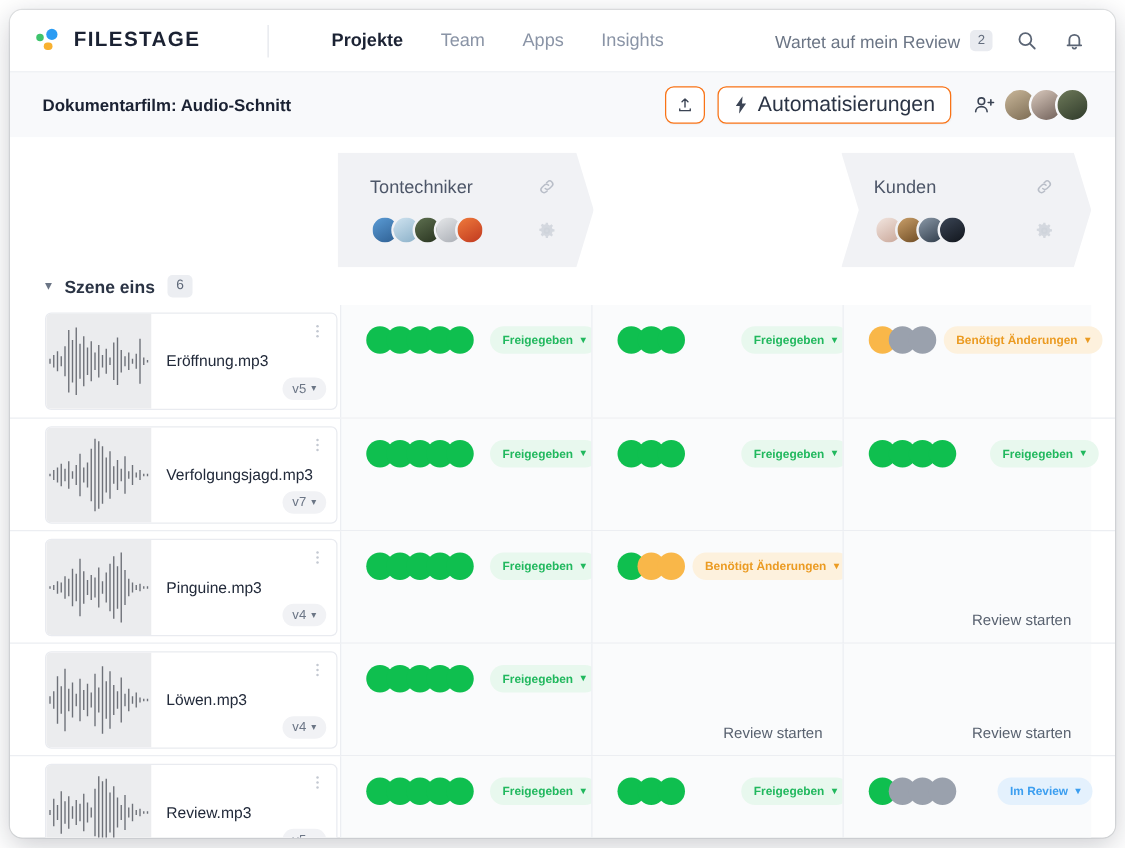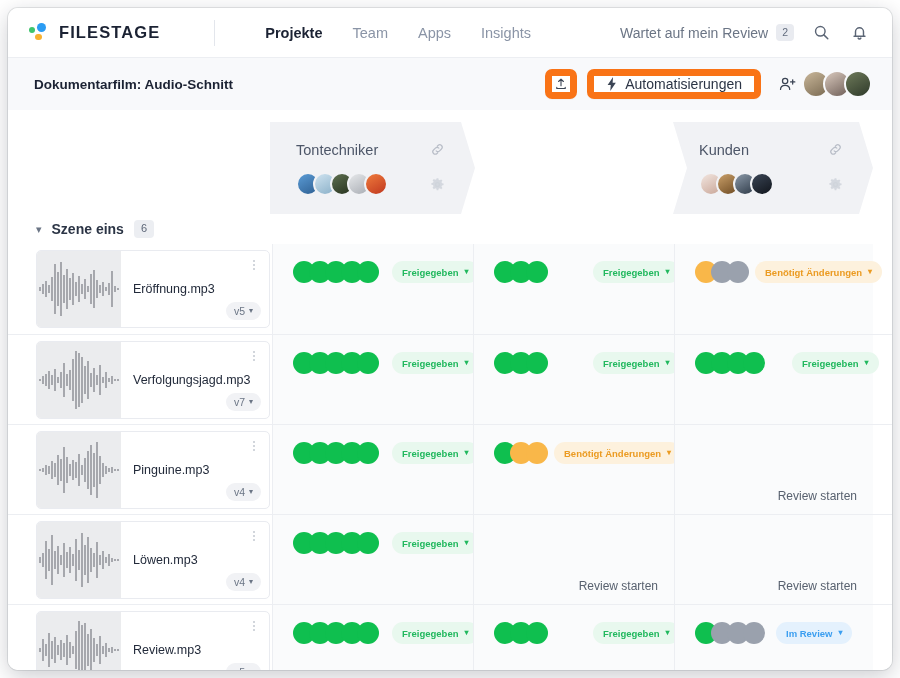--- a/index.html
+++ b/index.html
@@ -57,23 +57,23 @@
   .projectbar {
     height: 52px;
     background: #f8f9fb;
     display: flex;
     align-items: center;
     padding: 0 20px 0 26px;
   }
   .project-title { font-size: 13.5px; font-weight: bold; color: #1b2233; }
   .projectbar-right { margin-left: auto; display: flex; align-items: center; gap: 10px; }
   .pill-btn {
-    height: 30px; background: #ffffff; border: 7px solid #f97316;
+    height: 30px; background: #ffffff; border: 1px solid #f97316;
     border-radius: 7px; display: flex; align-items: center; gap: 7px;
-    padding: 0 12px; cursor: pointer; font-size: 14px; color: #2b3445;
+    padding: 0 12px; cursor: pointer; font-size: 17px; color: #2b3445;
     box-shadow: 0 1px 1px rgba(20,25,40,0.03);
   }
   .square-btn { width: 32px; padding: 0; justify-content: center; }
   .invite-btn { width: 24px; height: 24px; display:flex; align-items:center; justify-content:center; cursor:pointer; margin-left: 4px;}
   .avatar-stack { display: flex; align-items: center; }
   .avatar-stack .av { margin-left: -7px; }
   .av {
     border-radius: 50%; border: 2px solid #f8f9fb; flex: none;
     background-size: cover; position: relative; overflow: hidden;
   }
@@ -706,21 +706,21 @@
             <span class="pill-caret">▾</span>
           </span>
         </div>
         <div class="status-cell c3" style="left:666px; width:199px;">
           <div class="reviewer-dots">
             <span class="rdot green"></span>
             <span class="rdot grey"></span>
             <span class="rdot grey"></span>
             <span class="rdot grey"></span>
           </div>
-          <span class="status-pill inreview" style="left:101px;">
+          <span class="status-pill inreview" style="left:123px;">
             <span>Im Review</span>
             <span class="pill-caret">▾</span>
           </span>
         </div>
       </div>
 
     </div>
   </div>
 </div>
 

